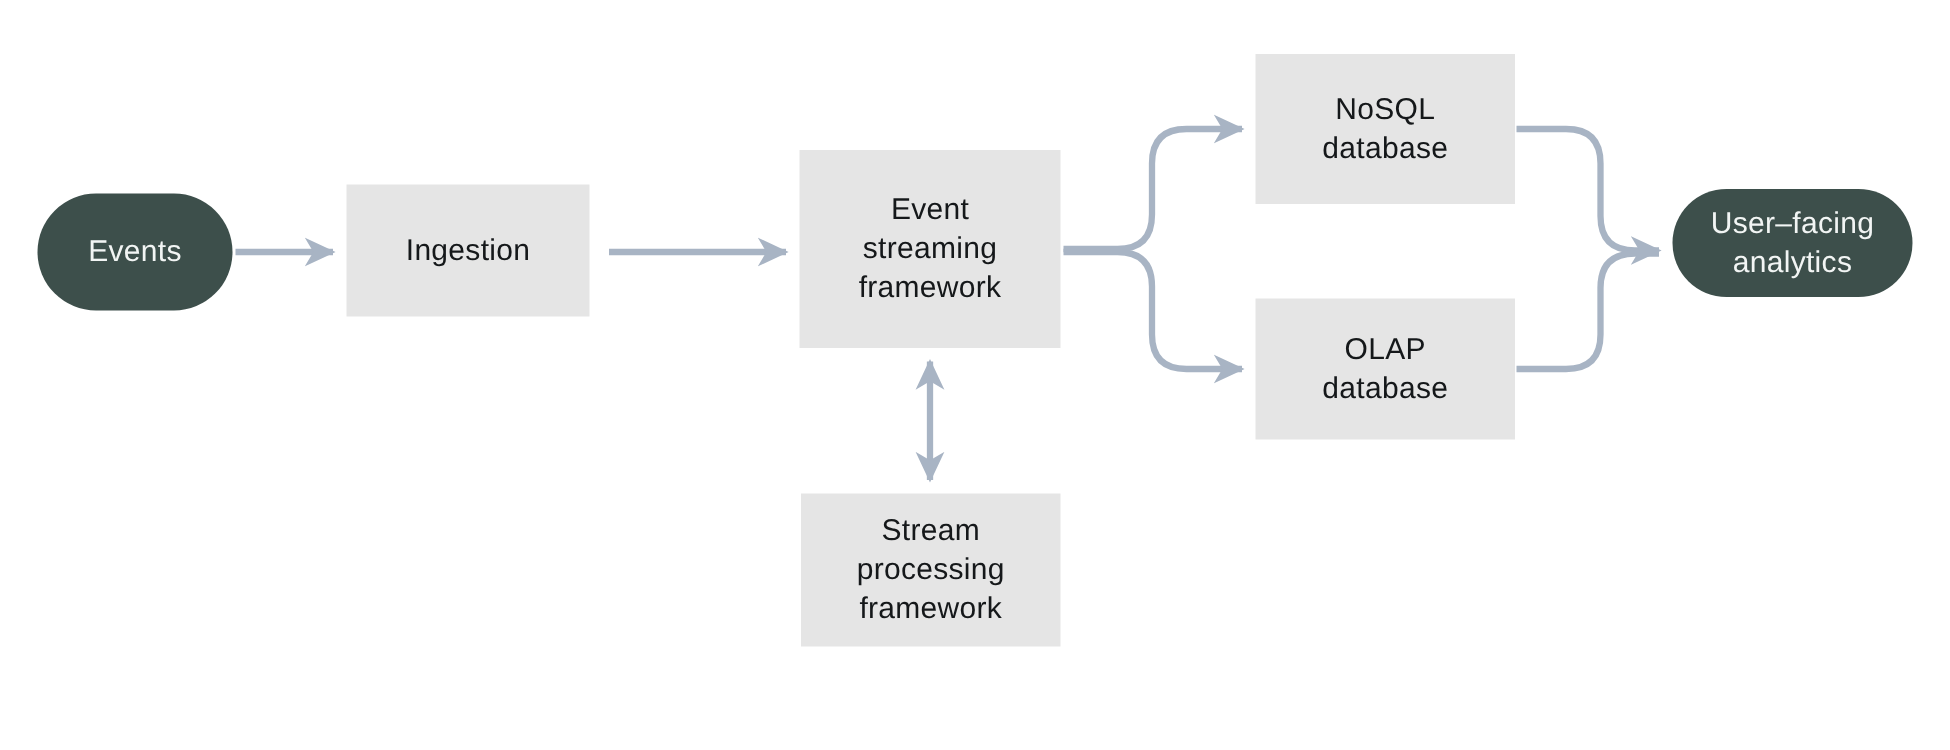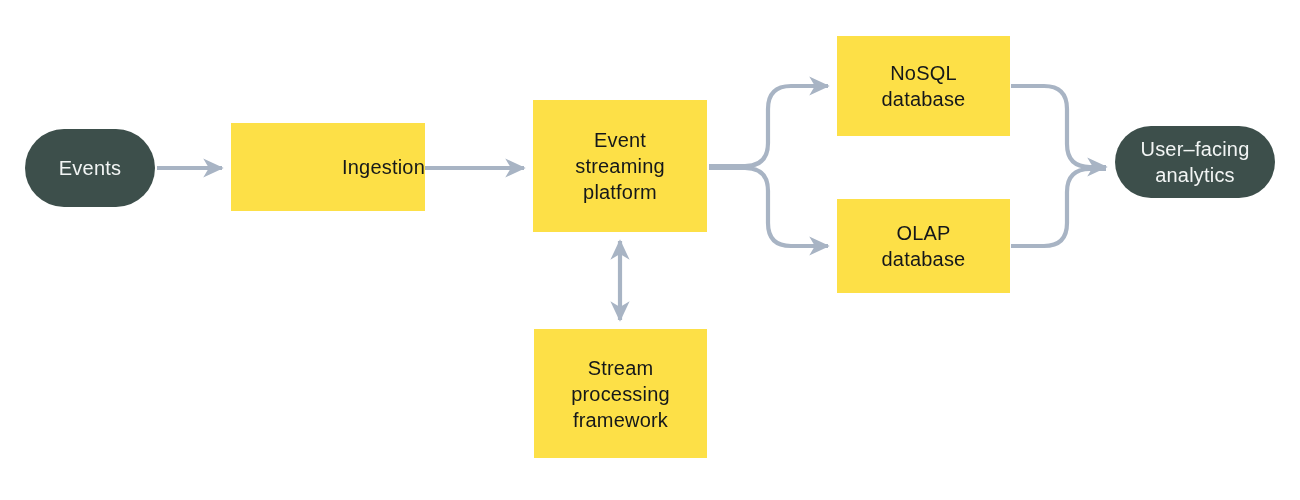--- a/index.html
+++ b/index.html
@@ -43,36 +43,36 @@
   .node.pill {
     background: #3d4f4b;
     border-radius: 999px;
   }
   .node.pill .node-label {
     color: #f2f5f4;
     font-size: 20px;
     letter-spacing: 0.2px;
   }
   .node.rect {
-    background: #fde047;
+    background: #e5e5e5;
     border-radius: 0;
   }
   .node.rect .node-label {
     color: #15181a;
     font-size: 20px;
     letter-spacing: 0.2px;
   }
   
   #node-events        { left: 25px;   top: 129px; width: 130px; height: 78px; align-items: center; }
-  #node-ingestion     { left: 231px;  top: 123px; width: 194px; height: 88px; justify-content: flex-end; }
+  #node-ingestion     { left: 231px;  top: 123px; width: 162px; height: 88px; }
   #node-esp           { left: 533px;  top: 100px; width: 174px; height: 132px; }
   #node-nosql         { left: 837px;  top: 36px;  width: 173px; height: 100px; }
   #node-olap          { left: 837px;  top: 199px; width: 173px; height: 94px; }
   #node-analytics     { left: 1115px; top: 126px; width: 160px; height: 72px; }
-  #node-stream        { left: 534px;  top: 329px; width: 173px; height: 129px; }
+  #node-stream        { left: 534px;  top: 329px; width: 173px; height: 102px; }
 </style>
 </head>
 <body>
 
 <div id="diagram">
 
   <svg id="edges" viewBox="0 0 1300 500" width="1300" height="500" xmlns="http://www.w3.org/2000/svg">
     <defs>
       <marker id="arrowhead" viewBox="0 0 10 10" refX="8.6" refY="5" markerWidth="5.2" markerHeight="5.2" orient="auto-start-reverse">
         <path d="M 0 0.6 L 9.4 5 L 0 9.4 L 2.6 5 Z" fill="#a8b4c4"></path>
@@ -98,21 +98,21 @@
     <span class="node-label">Events</span>
   </div>
 
   <div id="node-ingestion" class="node rect">
     <span class="node-label">Ingestion</span>
   </div>
 
   <div id="node-esp" class="node rect">
     <span class="node-label">Event
 streaming
-platform</span>
+framework</span>
   </div>
 
   <div id="node-nosql" class="node rect">
     <span class="node-label">NoSQL
 database</span>
   </div>
 
   <div id="node-olap" class="node rect">
     <span class="node-label">OLAP
 database</span>

